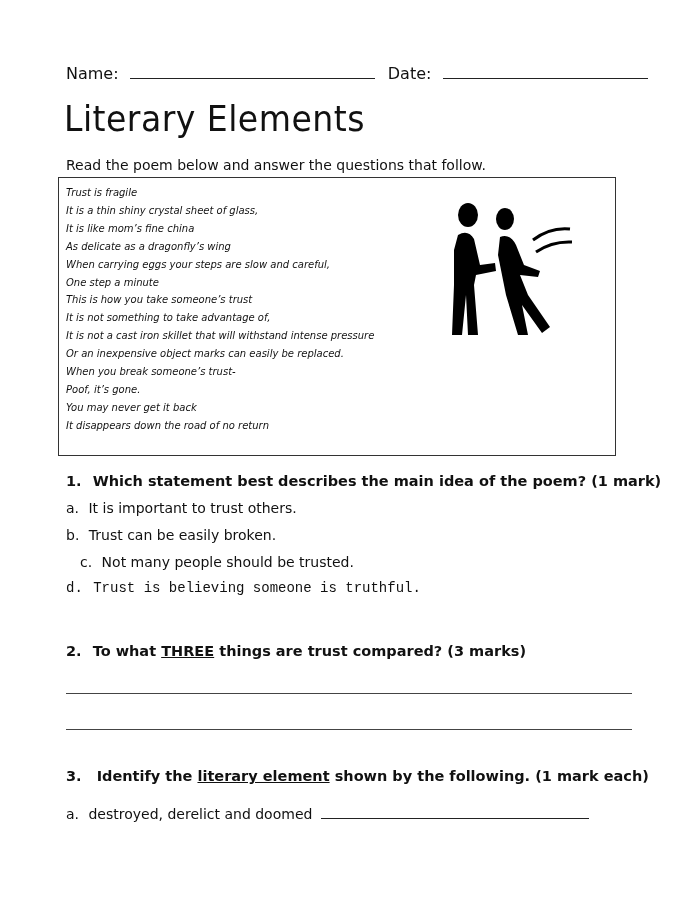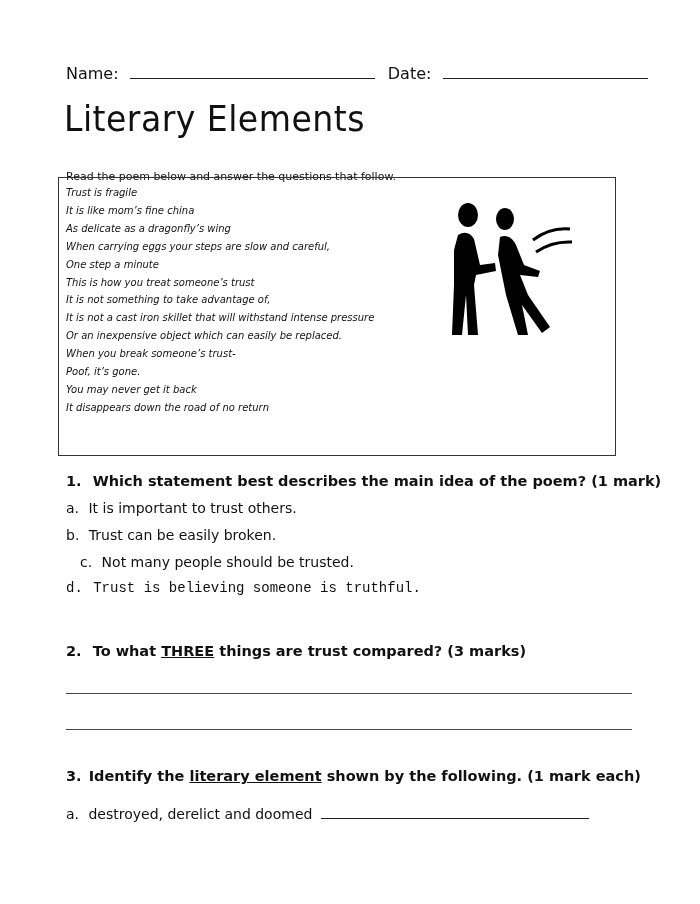--- a/index.html
+++ b/index.html
@@ -7,21 +7,21 @@
     width: 700px; height: 904px; position: relative; overflow: hidden;
     font-family: "DejaVu Sans", sans-serif; color: #111;
   }
   .abs { position: absolute; }
   .header-row { left: 66px; top: 64px; font-size: 16px; white-space: nowrap; }
   .blank { display: inline-block; border-bottom: 1px solid #222; height: 14px; vertical-align: baseline; }
   .title {
     left: 64px; top: 98px; font-size: 36px; letter-spacing: 0.5px;
     font-family: "DejaVu Sans", sans-serif; font-weight: normal; transform: scaleX(0.92); transform-origin: left;
   }
-  .instructions { left: 66px; top: 170px; font-size: 11px; }
+  .instructions { left: 66px; top: 157px; font-size: 14px; }
   .poem-box {
     left: 58px; top: 177px; width: 558px; height: 279px;
     border: 1.5px solid #333; box-sizing: border-box;
   }
   .poem { left: 66px; top: 184px; font-size: 10px; font-style: italic; line-height: 17.9px; }
   .poem div { white-space: nowrap; }
   .figure { left: 440px; top: 195px; width: 150px; height: 145px; }
   .q { font-size: 14.5px; font-weight: bold; white-space: nowrap; }
   .opt { font-size: 14px; white-space: nowrap; }
   .u { text-decoration: underline; }
@@ -37,28 +37,29 @@
   <span class="blank" style="width:205px;margin-left:6px;"></span>
 </div>
 
 <div class="abs title">Literary Elements</div>
 
 <div class="abs instructions">Read the poem below and answer the questions that follow.</div>
 
 <div class="abs poem-box"></div>
 <div class="abs poem">
   <div>Trust is fragile</div>
+  <div>It is a thin shiny crystal sheet of glass,</div>
   <div>It is like mom’s fine china</div>
   <div>As delicate as a dragonfly’s wing</div>
   <div>When carrying eggs your steps are slow and careful,</div>
   <div>One step a minute</div>
-  <div>This is how you treat someone’s trust</div>
+  <div>This is how you take someone’s trust</div>
   <div>It is not something to take advantage of,</div>
   <div>It is not a cast iron skillet that will withstand intense pressure</div>
-  <div>Or an inexpensive object which can easily be replaced.</div>
+  <div>Or an inexpensive object marks can easily be replaced.</div>
   <div>When you break someone’s trust-</div>
   <div>Poof, it’s gone.</div>
   <div>You may never get it back</div>
   <div>It disappears down the road of no return</div>
 </div>
 
 <div class="abs figure">
   <svg width="150" height="145" viewBox="0 0 150 145">
 
     <ellipse cx="28" cy="20" rx="10" ry="12" fill="#000"></ellipse>
@@ -97,21 +98,21 @@
   <span>2.</span>
   <span style="margin-left:6px;">To what</span>
   <span class="u">THREE</span>
   <span>things are trust compared? (3 marks)</span>
 </div>
 <div class="abs line" style="left:66px;top:693px;width:566px;"></div>
 <div class="abs line" style="left:66px;top:729px;width:566px;"></div>
 
 <div class="abs q" style="left:66px;top:768px;">
   <span>3.</span>
-  <span style="margin-left:2px;">Identify the</span>
+  <span style="margin-left:10px;">Identify the</span>
   <span class="u">literary element</span>
   <span>shown by the following. (1 mark each)</span>
 </div>
 <div class="abs opt" style="left:66px;top:804px;">
   <span>a.</span>
   <span style="margin-left:5px;">destroyed, derelict and doomed</span>
   <span class="blank" style="width:268px;margin-left:4px;"></span>
 </div>
 
 </body></html>

